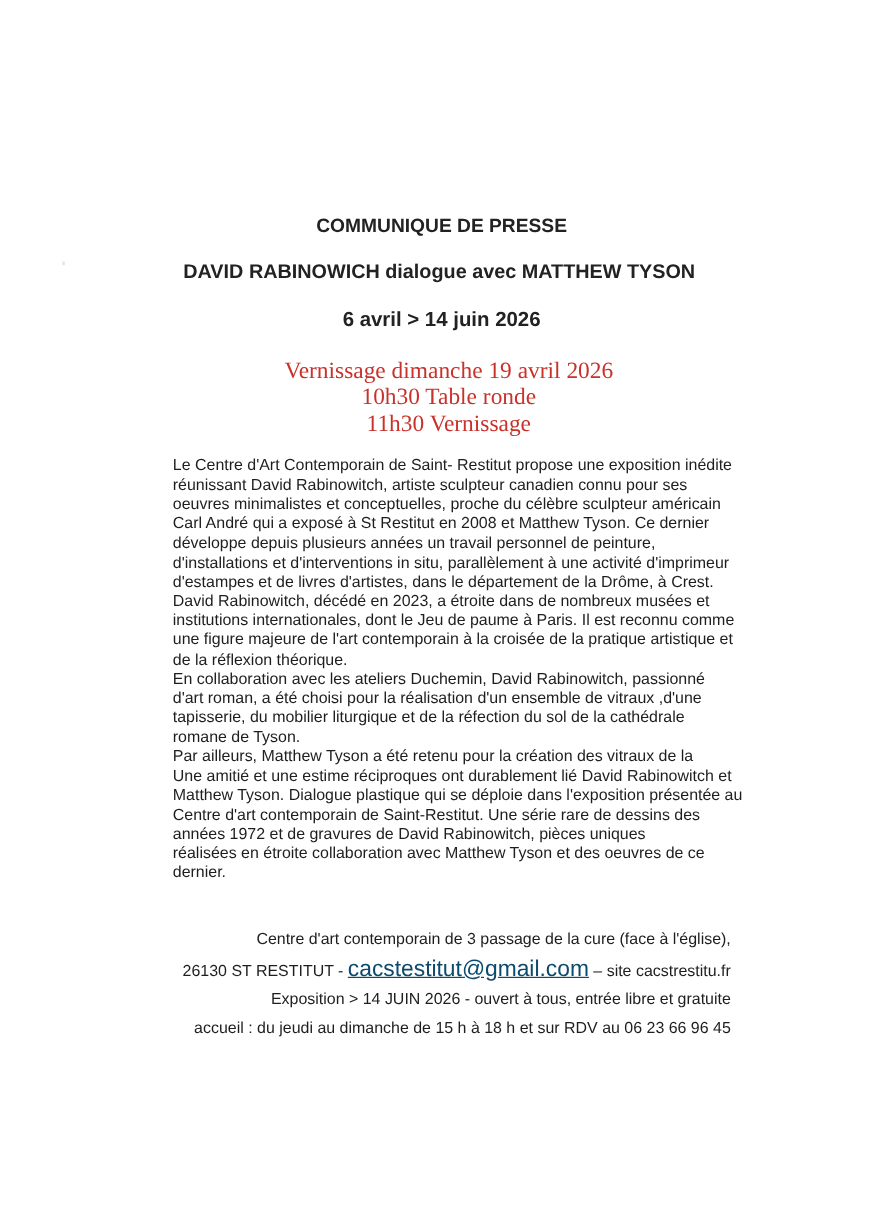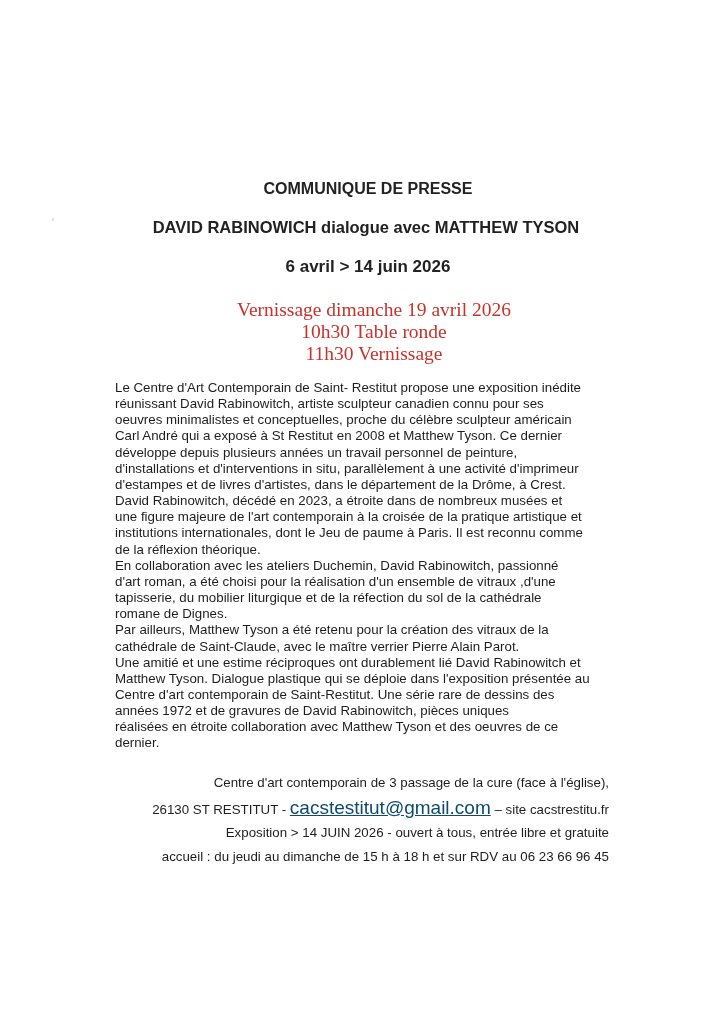--- a/index.html
+++ b/index.html
@@ -50,21 +50,21 @@
       font-family: "Liberation Serif", serif;
       font-size: 19.5px;
       color: #c8322b;
       line-height: 22px;
     }
     .red-block div { white-space: nowrap; }
     #red-block { top: 299px; left: 12px; }
 
     .body-text {
       position: absolute;
-      left: 115px;
+      left: 144px;
       top: 380px;
       width: 480px;
       font-size: 13.3px;
       line-height: 16.15px;
       color: #1e1e1e;
     }
     .body-text .line { display: block; white-space: nowrap; }
     .b { font-weight: normal; }
 
     .footer {
@@ -106,29 +106,28 @@
 
   <div class="body-text">
     <span class="line"> Le Centre d'Art Contemporain de Saint-  Restitut propose une exposition inédite</span>
     <span class="line"><span>réunissant </span><span class="b">David Rabinowitch,</span><span> artiste sculpteur canadien connu pour ses</span></span>
     <span class="line">oeuvres minimalistes et conceptuelles, proche du célèbre sculpteur américain</span>
     <span class="line"><span class="b">Carl André</span><span> qui a exposé à St Restitut en  2008 et </span><span class="b">Matthew Tyson</span><span>. Ce dernier</span></span>
     <span class="line">développe depuis plusieurs années un travail personnel de peinture,</span>
     <span class="line">d'installations et d'interventions in situ, parallèlement à une activité d'imprimeur</span>
     <span class="line">d'estampes et de livres d'artistes, dans le département de la Drôme, à Crest.</span>
     <span class="line"><span>David Rabinowitch, décédé en 2023, </span><span class="b">a étroite</span><span> dans de nombreux musées et</span></span>
+    <span class="line"><span>institutions internationales, dont le </span><span class="b">Jeu de paume à Paris</span><span>. Il est reconnu comme</span></span>
     <span class="line">une figure majeure de l'art contemporain à la croisée de la pratique artistique et</span>
-    <span class="line"><span>institutions internationales, dont le </span><span class="b">Jeu de paume à Paris</span><span>. Il est reconnu comme</span></span>
     <span class="line">de la réflexion théorique.</span>
     <span class="line"><span>En collaboration avec les </span><span class="b">ateliers Duchemin</span><span>, David Rabinowitch, passionné</span></span>
     <span class="line">d'art roman, a été choisi pour la réalisation d'un ensemble de vitraux ,d'une</span>
     <span class="line"><span>tapisserie, du mobilier liturgique et de la réfection du sol de la </span><span class="b">cathédrale</span></span>
-    <span class="line b">romane de Dignes.</span>
+    <span class="line b">romane de Tyson.</span>
     <span class="line"><span>Par ailleurs, </span><span class="b">Matthew Tyson a été retenu pour la création des vitraux d</span><span>e la</span></span>
-    <span class="line">cathédrale de Saint-Claude, avec le maître verrier Pierre Alain Parot.</span>
     <span class="line">Une amitié et une estime réciproques ont durablement lié David Rabinowitch et</span>
     <span class="line">Matthew Tyson. Dialogue plastique qui se déploie dans l'exposition présentée au</span>
     <span class="line"><span>Centre d'art contemporain de Saint-Restitut. </span><span class="b">Une série rare de dessins des</span></span>
     <span class="line b">années 1972 et de gravures de David Rabinowitch, pièces uniques</span>
     <span class="line b">réalisées en étroite collaboration avec Matthew Tyson et des oeuvres de ce</span>
     <span class="line b">dernier.</span>
   </div>
 
   <div class="footer">
     <div class="row">Centre d'art contemporain de 3 passage de la cure (face à l'église),</div>

